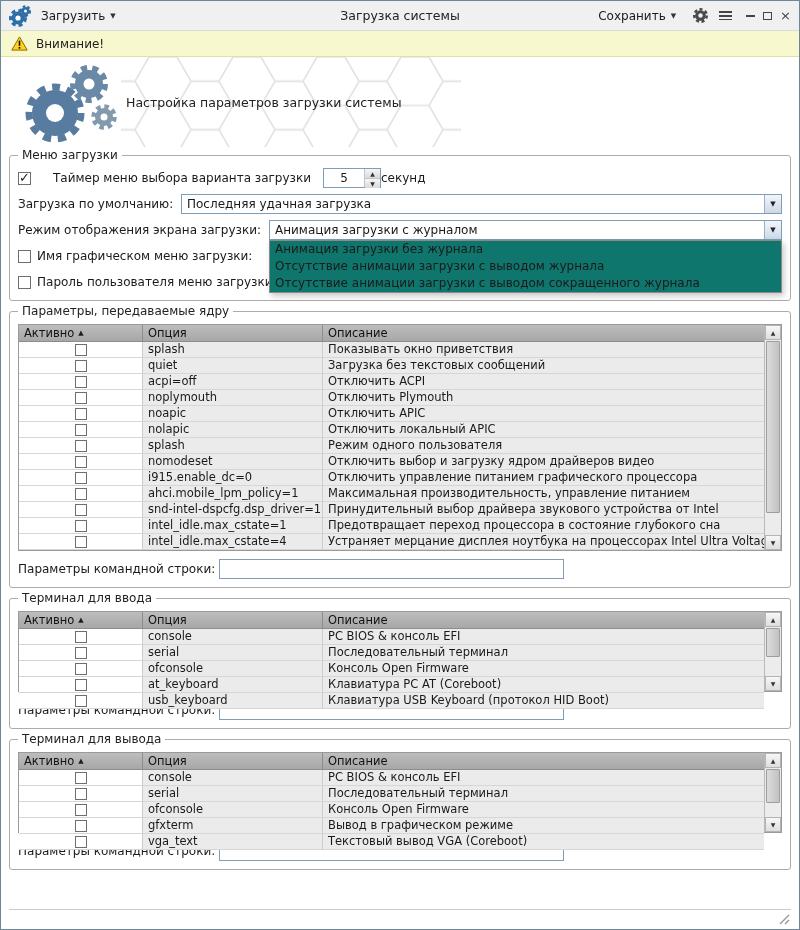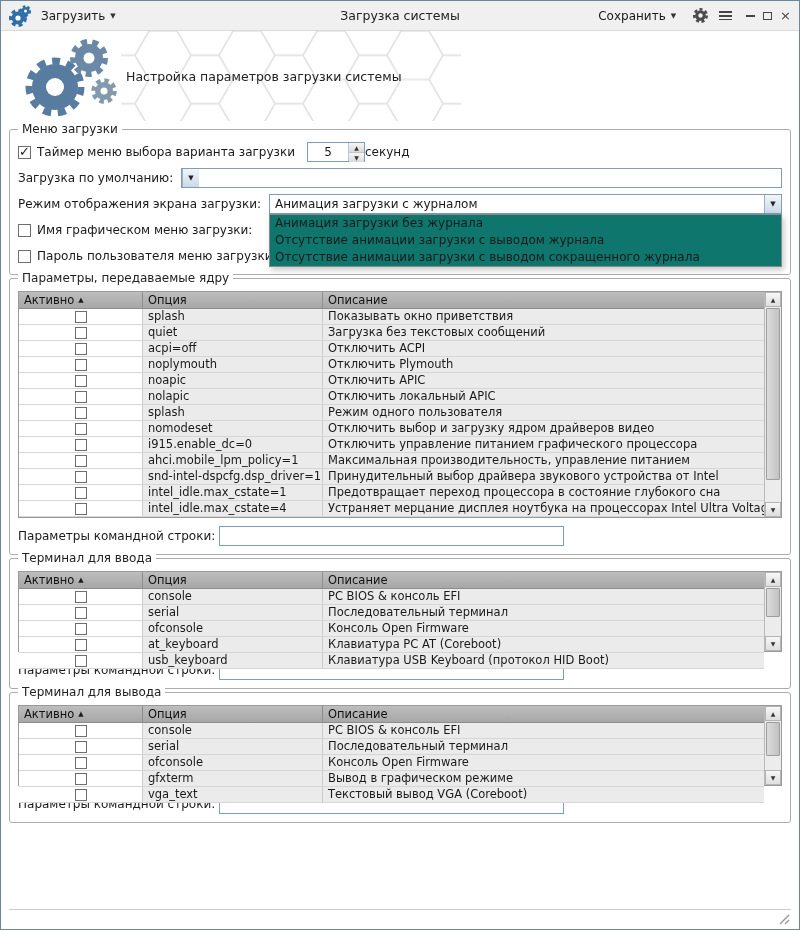--- a/index.html
+++ b/index.html
@@ -27,28 +27,28 @@
   
   .logorow { height:90px; position:relative; background:#fff; flex:0 0 auto; }
   .logo-gears { position:absolute; left:16px; top:2px; }
   .hexsvg { position:absolute; left:120px; top:0; }
   .subtitle { position:absolute; left:125px; top:0; height:90px; display:flex; align-items:center; font-size:12.5px; color:#222; z-index:1; }
 
   
   .content { flex:1 1 auto; padding:0 8px; display:flex; flex-direction:column; }
   .groupbox { position:relative; border:1px solid #acacac; border-radius:3px; padding:12px 8px 8px; background:#fff; }
   .g1 { margin-top:8px; }
-  .g2,.g3,.g4 { margin-top:3px; }
+  .g2,.g3,.g4 { margin-top:10px; }
   .legend { position:absolute; top:-8px; left:8px; background:#fff; padding:0 4px; font-size:12px; color:#222; }
 
   .form-row { display:flex; align-items:center; height:20px; margin-bottom:6px; }
   .lbl { white-space:nowrap; }
   .lbl-default { width:155px; flex:0 0 auto; margin-right:8px; }
   .lbl-display { width:243px; flex:0 0 auto; margin-right:8px; }
-  .lbl-timer { width:240px; flex:0 0 auto; margin-left:6px; }
+  .lbl-timer { width:240px; flex:0 0 auto; margin-left:22px; }
   .cb-lbl { margin-left:6px; }
 
   .checkbox { width:13px; height:13px; border:1px solid #6e6e6e; background:#fff; display:inline-block; position:relative; flex:0 0 auto; }
   .checkbox .mark { position:absolute; top:-3px; left:0px; font-size:13px; font-weight:bold; color:#1c1c1c; }
 
   .spin { width:58px; height:20px; border:1px solid #7f9db9; background:#fff; display:flex; margin-left:30px; }
   .spin-val { flex:1; text-align:center; line-height:18px; }
   .spin-btns { width:16px; display:flex; flex-direction:column; border-left:1px solid #b5c7d8; }
   .spin-up,.spin-down { flex:1; font-size:6px; line-height:9px; text-align:center; background:linear-gradient(#f6f6f6,#dadada); color:#333; }
   .spin-up { border-bottom:1px solid #c5c5c5; }
@@ -126,20 +126,30 @@
       </span>
       <span class="hamburger"></span>
       <span class="winctl">
         <span class="ic-min"></span>
         <span class="ic-max"></span>
         <span class="ic-close">×</span>
       </span>
     </span>
   </div>
 
+  <div class="warnbar">
+    <span style="display:flex;">
+      <svg width="17" height="15" viewBox="0 0 17 15">
+        <path d="M8.5 0.9 L16.2 14.1 L0.8 14.1 Z" fill="#ffd21e" stroke="#8a6d00" stroke-width="1"></path>
+        <rect x="7.7" y="4.6" width="1.6" height="5.2" fill="#111"></rect>
+        <rect x="7.7" y="11" width="1.6" height="1.7" fill="#111"></rect>
+      </svg>
+    </span>
+    <span class="warntext">Внимание!</span>
+  </div>
 
   <div class="logorow">
     <span class="logo-gears">
       <svg width="104" height="88" viewBox="0 0 104 88">
         <circle cx="38" cy="54" r="26" fill="none" stroke="#587ca0" stroke-width="7" stroke-dasharray="8 6.85"></circle>
         <circle cx="38" cy="54" r="23" fill="#587ca0"></circle>
         <circle cx="38" cy="54" r="9" fill="#ffffff"></circle>
         <circle cx="72" cy="25" r="16" fill="none" stroke="#6a89a6" stroke-width="6" stroke-dasharray="6 5.17"></circle>
         <circle cx="72" cy="25" r="14" fill="#6a89a6"></circle>
         <circle cx="72" cy="25" r="5.5" fill="#ffffff"></circle>
@@ -181,20 +191,21 @@
             <span class="spin-up">▲</span>
             <span class="spin-down">▼</span>
           </span>
         </span>
         <span class="units">секунд</span>
       </div>
 
       <div class="form-row">
         <span class="lbl lbl-default">Загрузка по умолчанию:</span>
         <span class="combo">
+          <span class="combo-val">Последняя удачная загрузка</span>
           <span class="combo-btn">
             <span class="combo-arrow">▼</span>
           </span>
         </span>
       </div>
 
       <div class="form-row">
         <span class="lbl lbl-display">Режим отображения экрана загрузки:</span>
         <span class="combo">
           <span class="combo-val">Анимация загрузки с журналом</span>

